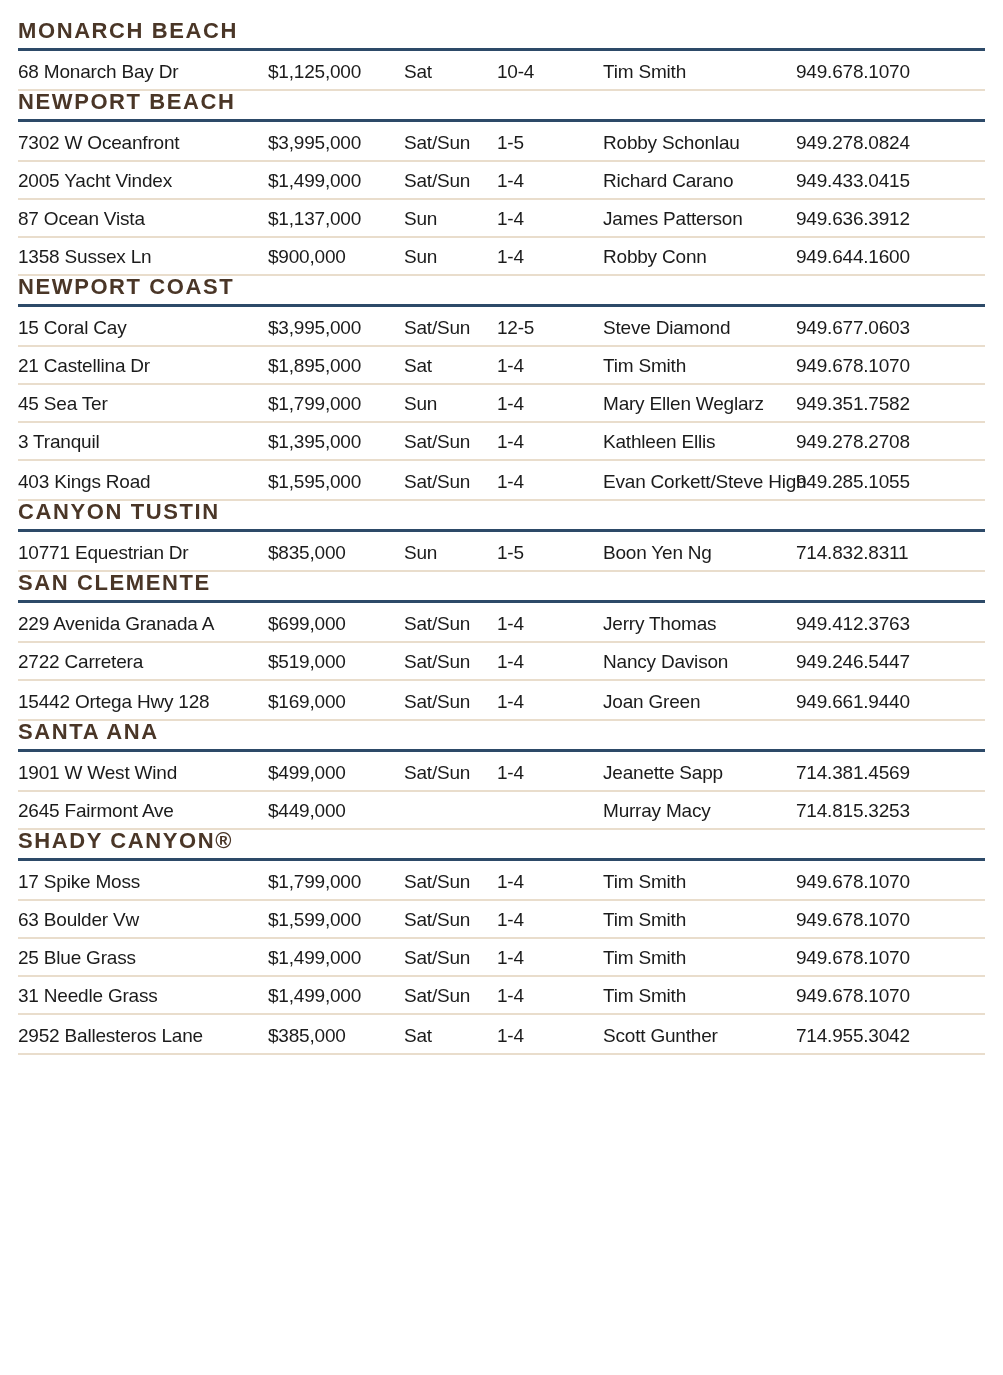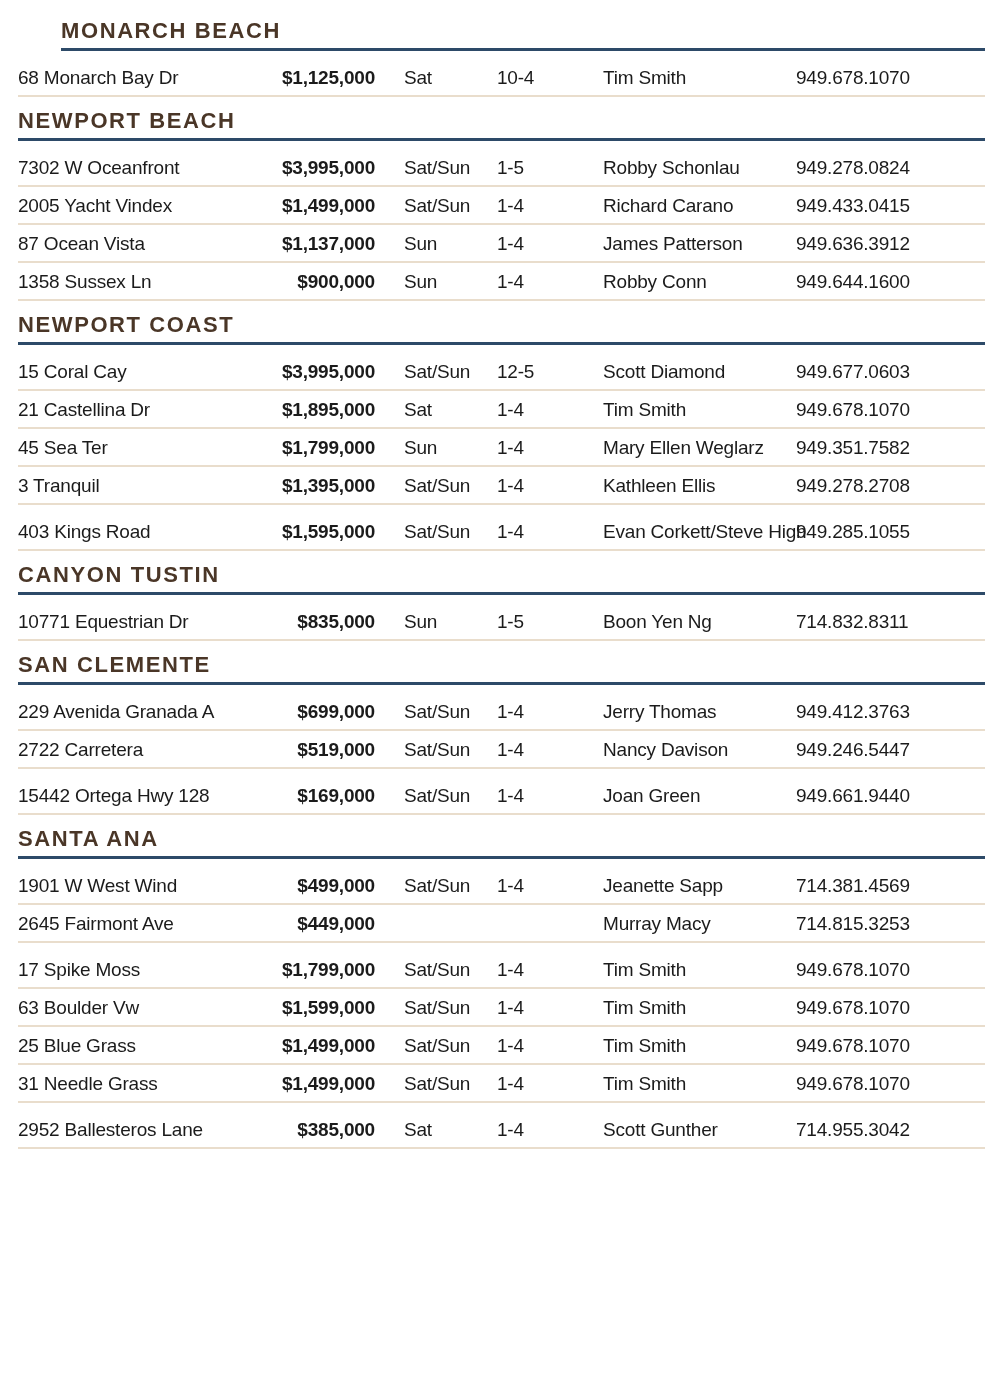--- a/index.html
+++ b/index.html
@@ -14,43 +14,43 @@
     background: var(--bg);
     font-family: "Liberation Sans", sans-serif;
   }
   body {
     width: 1003px;
     min-height: 1375px;
     padding: 20px 18px 10px 18px;
   }
   .section { }
   .section-title {
-    margin-top: 13px;
+    margin-top: 0;
     padding-bottom: 6px;
     border-bottom: 3px solid var(--navy);
     color: var(--brown);
     font-size: 22px;
     font-weight: bold;
     letter-spacing: 1.6px;
     line-height: 1;
   }
-  .section:first-child .section-title { margin-top: 0; margin-left: 43px; }
-  .rows { margin-top: 8px; }
+  .section:first-child .section-title { margin-top: 0; }
+  .rows { margin-top: 2px; }
   .listing-row {
     display: flex;
     align-items: center;
     height: 38px;
     border-bottom: 2px solid var(--tan);
     font-size: 19px;
     color: var(--text);
     letter-spacing: -0.2px;
     line-height: 1;
   }
   .c-address { width: 250px; white-space: nowrap; overflow: visible; }
-  .c-price   { width: 107px; text-align: right; white-space: nowrap; font-weight: bold; }
+  .c-price   { width: 107px; text-align: left; white-space: nowrap; }
   .c-day     { width: 93px; margin-left: 29px; white-space: nowrap; }
   .c-time    { width: 106px; white-space: nowrap; }
   .c-agent   { width: 193px; white-space: nowrap; overflow: visible; }
   .c-phone   { flex: 1; white-space: nowrap; }
 </style>
 </head>
 <body>
 
 <div id="listing-document">
   <div class="section">
@@ -109,21 +109,21 @@
   </div>
 
   <div class="section">
     <div class="section-title">NEWPORT COAST</div>
     <div class="rows">
   <div class="listing-row">
     <div class="c-address">15 Coral Cay</div>
     <div class="c-price">$3,995,000</div>
     <div class="c-day">Sat/Sun</div>
     <div class="c-time">12-5</div>
-    <div class="c-agent">Scott Diamond</div>
+    <div class="c-agent">Steve Diamond</div>
     <div class="c-phone">949.677.0603</div>
   </div>
 
   <div class="listing-row">
     <div class="c-address">21 Castellina Dr</div>
     <div class="c-price">$1,895,000</div>
     <div class="c-day">Sat</div>
     <div class="c-time">1-4</div>
     <div class="c-agent">Tim Smith</div>
     <div class="c-phone">949.678.1070</div>
@@ -229,20 +229,21 @@
     <div class="c-price">$449,000</div>
     <div class="c-day"></div>
     <div class="c-time"></div>
     <div class="c-agent">Murray Macy</div>
     <div class="c-phone">714.815.3253</div>
   </div>
 </div>
   </div>
 
   <div class="section">
+    <div class="section-title">SHADY CANYON®</div>
     <div class="rows">
   <div class="listing-row">
     <div class="c-address">17 Spike Moss</div>
     <div class="c-price">$1,799,000</div>
     <div class="c-day">Sat/Sun</div>
     <div class="c-time">1-4</div>
     <div class="c-agent">Tim Smith</div>
     <div class="c-phone">949.678.1070</div>
   </div>
 

